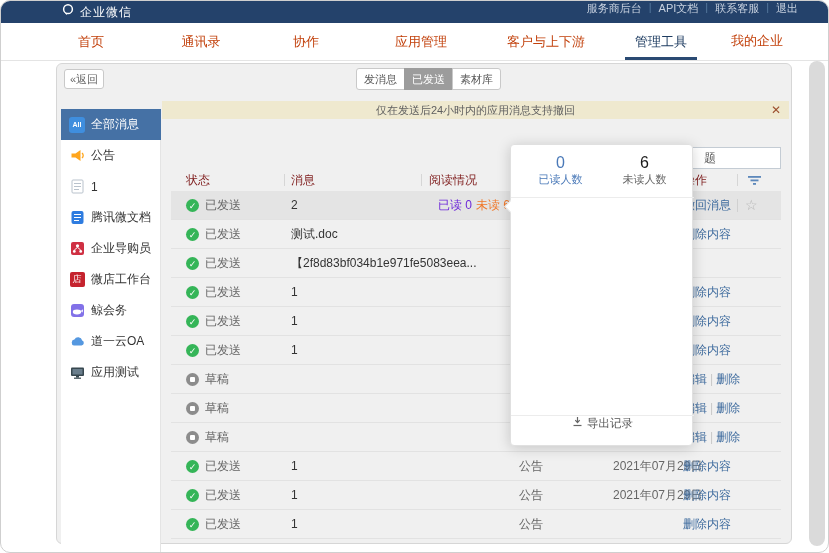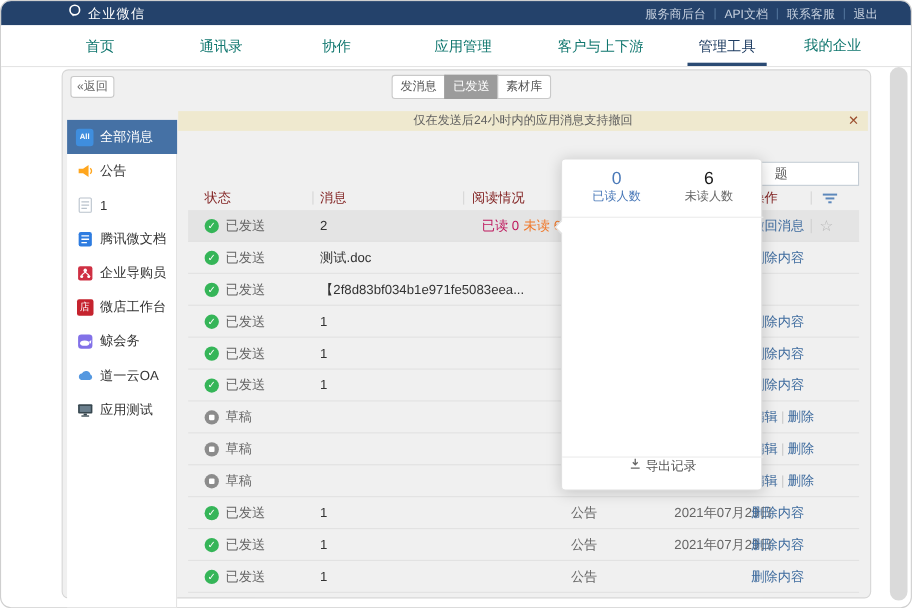--- a/index.html
+++ b/index.html
@@ -4,30 +4,30 @@
 <style>
   * { box-sizing: border-box; margin: 0; padding: 0; }
   html,body { width:829px; height:553px; background:#fff; font-family:"Liberation Sans","DejaVu Sans",sans-serif; }
   #window { position:absolute; left:0; top:0; width:829px; height:553px; background:#fff;
             border:1px solid #cfcfcf; border-radius:10px; overflow:hidden; }
 
   
   #topbar { position:absolute; left:0; top:0; width:829px; height:22px; background:#24426b; }
   #logo { position:absolute; left:60px; top:0; height:22px; display:flex; align-items:center; gap:5px; }
   #logo .logo-text { color:#fff; font-size:12px; letter-spacing:1px; }
-  #top-links { position:absolute; right:32px; top:0; height:22px; display:flex; align-items:center; gap:7px;
+  #top-links { position:absolute; right:32px; top:0; height:22px; display:flex; gap:7px;
                font-size:11px; color:#c7d1df; }
   #top-links .sep { color:#55799e; }
   #top-links .tlink { cursor:pointer; }
   #top-links .tlink:last-child { }
 
   
   #navbar { position:absolute; left:0; top:22px; width:829px; height:38px; background:#fff; border-bottom:1px solid #e4e4e4; }
   .nav-item { position:absolute; top:0; height:37px; line-height:37px; transform:translateX(-50%);
-              font-size:13px; color:#0f766e; cursor:pointer; white-space:nowrap; }
+              font-size:13px; color:#c2410c; cursor:pointer; white-space:nowrap; }
   .nav-item.active { color:#1e3c61; }
   .nav-item.active::after { content:""; position:absolute; left:-10px; right:-10px; bottom:0; height:3px; background:#2a4a73; }
 
   
   #scroll-strip { position:absolute; right:3px; top:60px; bottom:6px; width:16px; background:#dadada; border-radius:8px; }
 
   
   #card { position:absolute; left:55px; top:62px; width:736px; height:481px; background:#f0f0f0;
           border:1px solid #d6d6d6; border-radius:6px; }
 
@@ -70,21 +70,21 @@
   .row.hl { background:#e4e4e4; }
   .cell { position:absolute; top:0; line-height:28px; white-space:nowrap; }
   .st-ic { position:absolute; left:15px; top:8px; width:13px; height:13px; border-radius:50%; display:flex;
            align-items:center; justify-content:center; }
   .st-ic.sent { background:#35b558; color:#fff; font-size:9px; font-weight:bold; }
   .st-ic.draft { background:#8c8c8c; }
   .st-ic.draft .dot { width:5px; height:5px; background:#fff; border-radius:1px; }
   .c-status { left:34px; }
   .c-msg { left:120px; color:#333; max-width:290px; overflow:hidden; text-overflow:ellipsis; }
   .c-read { left:267px; }
-  .rd-g { color:#be185d; }
+  .rd-g { color:#6d28d9; }
   .rd-o { color:#f0782a; margin-left:4px; }
   .c-type { left:348px; }
   .c-date { left:442px; }
   .c-act { left:512px; color:#3e6b9e; }
   .c-act .alink { cursor:pointer; }
   .c-act .asep { color:#c9c9c9; margin:0 3px; }
   .star-div { position:absolute; left:566px; top:8px; width:1px; height:13px; background:#d0d0d0; }
   .star { position:absolute; left:574px; top:0; line-height:28px; color:#b5b5b5; font-size:14px; cursor:pointer; }
 
   

